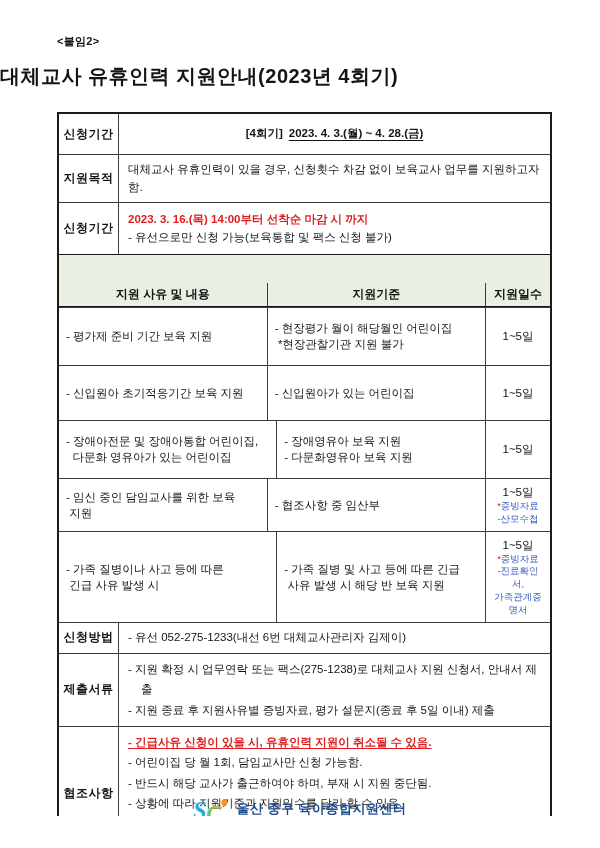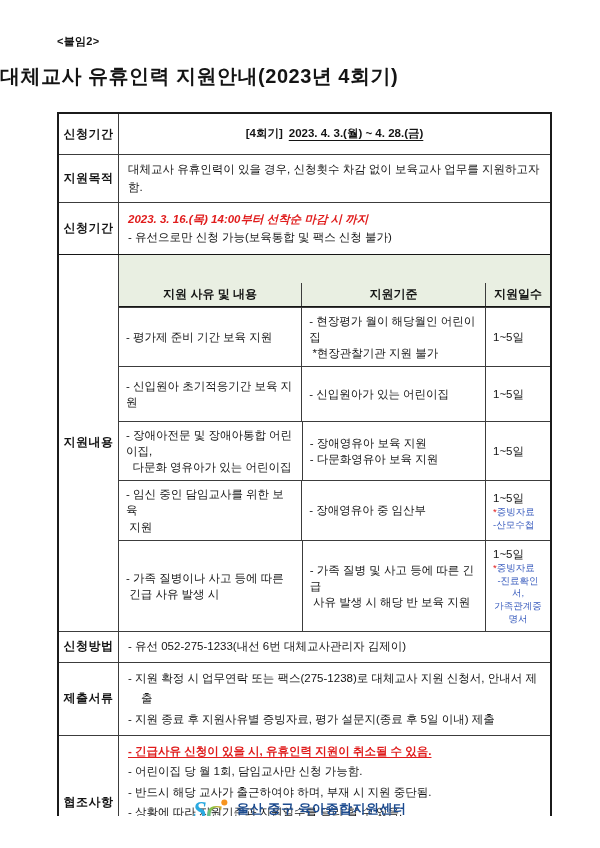--- a/index.html
+++ b/index.html
@@ -22,32 +22,32 @@
            font-weight:bold; font-size:12px; letter-spacing:0.5px;
            border-right:1px solid #3c3c3c; text-align:center; padding:2px; }
   .content { flex:1; display:flex; flex-direction:column; justify-content:center;
              padding:5px 9px; font-size:11.5px; line-height:1.5; }
   .content.no-pad { padding:0; }
 
   .b { font-weight:bold; }
   .u { text-decoration:underline; text-underline-offset:2.5px; }
   .red { color:#e01c1c; }
   .blue { color:#3a5dbe; }
-  .deadline { color:#e01c1c; font-weight:bold; font-size:11.5px;font-style:italic; }
+  .deadline { color:#e01c1c; font-weight:bold; font-size:11.5px; }
   .warn { color:#e01c1c; font-weight:bold; text-decoration:underline; text-underline-offset:2px; }
 
   
   .itable { width:100%; display:flex; flex-direction:column; font-size:11.5px; }
   .irow { display:flex; border-top:1px solid #3c3c3c; }
   .irow.ihead { border-top:none; background:#e9efe2; border-bottom:1.5px solid #161616;
                 font-weight:bold; min-height:25px; }
   .ic { padding:5px 7px; display:flex; flex-direction:column; justify-content:center; line-height:1.4; }
   .ic1 { flex:0 0 42.5%; border-right:1px solid #3c3c3c; }
   .ic2 { flex:1; border-right:1px solid #3c3c3c; }
-  .ic3 { flex:0 0 64px; align-items:flex-start; text-align:center; }
+  .ic3 { flex:0 0 64px; align-items:center; text-align:center; }
   .ihead .ic { align-items:center; justify-content:center; text-align:center; font-size:12px; padding:3px;margin-top:28px; }
   .pre { white-space:pre-wrap; }
   .days { font-size:11.5px; }
   .ev-line { font-size:9.5px; line-height:1.35; text-align:center; }
   .ev-items { color:#3a5dbe; font-size:9.5px; line-height:1.35; text-align:center; white-space:pre-wrap; }
 
   .hang { padding-left:13px; text-indent:-13px; }
   .docs-line { line-height:1.8; }
   .coop .hang { line-height:1.78; }
 
@@ -83,21 +83,20 @@
 
     <div class="orow" style="min-height:52px">
       <div class="label">신청기간</div>
       <div class="content">
         <div class="deadline">2023. 3. 16.(목) 14:00부터 선착순 마감 시 까지</div>
         <div>- 유선으로만 신청 가능(보육통합 및 팩스 신청 불가)</div>
       </div>
     </div>
 
     <div class="orow thick-top">
-      <div class="label">지원내용</div>
       <div class="content no-pad">
         <div class="itable">
 
           <div class="irow ihead">
             <div class="ic ic1">지원 사유 및 내용</div>
             <div class="ic ic2">지원기준</div>
             <div class="ic ic3">지원일수</div>
           </div>
 
           <div class="irow" style="min-height:58px">
@@ -123,21 +122,21 @@
             <div class="ic ic1 pre">- 장애영유아 보육 지원
 - 다문화영유아 보육 지원</div>
             <div class="ic ic3">
                 <span class="days">1~5일</span>
               </div>
           </div>
 
           <div class="irow" style="min-height:48px">
             <div class="ic ic1 pre">- 임신 중인 담임교사를 위한 보육
  지원</div>
-            <div class="ic ic2 pre">- 장애영유아 중 임산부</div>
+            <div class="ic ic2 pre">- 협조사항 중 임산부</div>
             <div class="ic ic3">
               <span class="days">1~5일</span>
               <span class="ev-line"><span class="red">*</span><span class="blue">증빙자료</span></span>
               <span class="ev-items">-산모수첩</span>
             </div>
           </div>
 
           <div class="irow" style="min-height:66px">
             <div class="ic ic2 pre">- 가족 질병이나 사고 등에 따른
  긴급 사유 발생 시</div>

